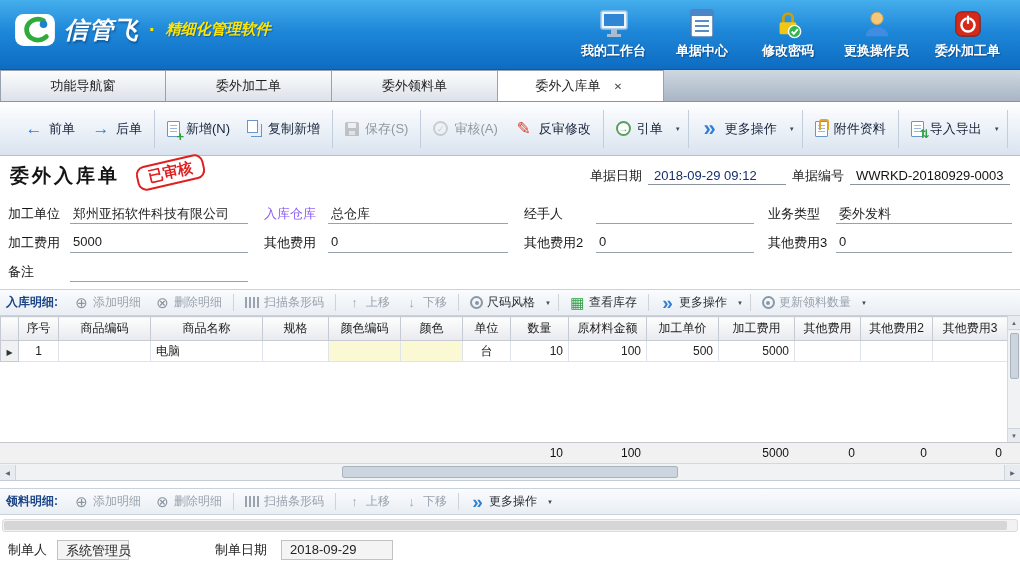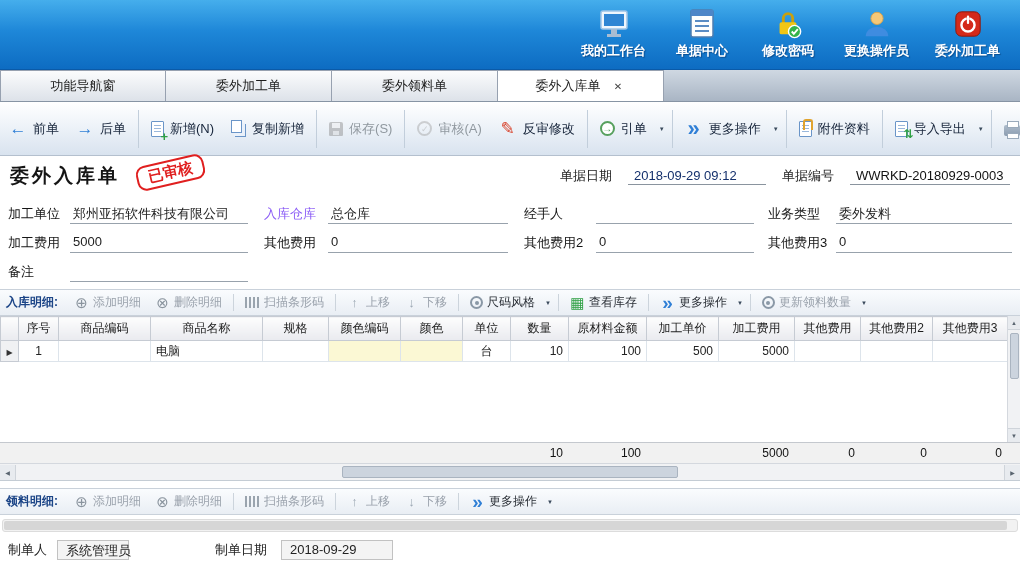--- a/index.html
+++ b/index.html
@@ -19,21 +19,21 @@
 
   
   .tab-bar{height:32px;flex:none;background:linear-gradient(180deg,#cfd8e2,#a9b5c4);display:flex;align-items:stretch;border-bottom:1px solid #8794a4}
   .tab{width:166px;display:flex;align-items:center;justify-content:center;gap:10px;font-size:13px;color:#1c1c1c;background:linear-gradient(180deg,#fbfcfd,#dde2e9);border:1px solid #97a1b0;border-bottom:none;white-space:nowrap;cursor:pointer}
   .tab+.tab{border-left:none}
   .tab.active{background:#fff;position:relative}
   .tab-close{width:15px;height:15px;display:flex;align-items:center;justify-content:center;color:#444;cursor:pointer}
   .tab-close::before{content:"\2715";font-size:10px}
 
   
-  .toolbar{height:54px;flex:none;background:linear-gradient(180deg,#ffffff,#eaf0f7 55%,#d9e3ef);display:flex;align-items:center;padding:0 1px;border-bottom:1px solid #b4c0ce;gap:1px}
+  .toolbar{height:54px;flex:none;background:linear-gradient(180deg,#ffffff,#eaf0f7 55%,#d9e3ef);display:flex;align-items:center;padding:0 17px;border-bottom:1px solid #b4c0ce;gap:1px}
   .tb-btn{display:flex;align-items:center;gap:6px;padding:0 8px;height:42px;font-size:13px;color:#16243a;border-radius:3px;cursor:pointer;white-space:nowrap}
   .tb-btn.disabled{color:#90989f}
   .tb-btn.disabled .tico{opacity:.45;filter:grayscale(1)}
   .tb-sep{width:1px;height:38px;background:#c2cedb;margin:0 3px;flex:none}
   .dd{display:inline-flex;align-items:center;padding:0 3px;height:42px;cursor:pointer}
   .dd::before{content:"\25BC";font-size:6px;color:#3a4a5c}
 
   
   .tico{display:inline-flex;align-items:center;justify-content:center;width:18px;height:18px;flex:none;position:relative}
   .t-prev::before{content:"\2190";color:#2f7fd6;font-weight:700;font-size:17px;line-height:1}
@@ -54,21 +54,21 @@
   .t-attach::after{content:"";position:absolute;right:-2px;top:-3px;width:6px;height:9px;border:2px solid #e0a32e;border-bottom:none;border-radius:3px 3px 0 0}
   .t-impexp::after{content:"\21C5";position:absolute;right:-7px;bottom:-5px;color:#2fa044;font-size:12px;font-weight:700}
   .t-print{width:16px;height:11px;background:linear-gradient(#aebccb,#8b9cb0);border-radius:2px;position:relative;margin-top:3px}
   .t-print::before{content:"";position:absolute;top:-4px;left:3px;width:10px;height:5px;background:#fff;border:1px solid #9aaabb}
   .t-print::after{content:"";position:absolute;bottom:-3px;left:3px;width:10px;height:4px;background:#fff;border:1px solid #9aaabb}
 
   
   .title-row{height:38px;flex:none;display:flex;align-items:center;padding:2px 10px 0}
   .doc-title{font-size:19px;font-weight:700;color:#151515;letter-spacing:3px}
   .stamp{color:#e01f1f;border:2px solid #e01f1f;border-radius:9px;padding:1px 10px;font-size:15px;font-weight:700;transform:rotate(-13deg);margin-left:16px;margin-top:-8px;background:rgba(255,255,255,.6)}
-  .title-right{margin-left:auto;display:flex;align-items:flex-end;font-size:13px;gap:16px}
+  .title-right{margin-left:auto;display:flex;align-items:flex-end;font-size:13px;gap:6px}
   .tr-label{color:#222;white-space:nowrap}
   .tr-value{border-bottom:1px solid #8a949e;padding:0 6px 1px;white-space:nowrap}
   .v-date{color:#14306c;min-width:138px}
   .v-no{color:#111;min-width:160px}
 
   
   .form{flex:none;padding:6px 0 2px}
   .form-row{display:flex;align-items:center;padding:0 8px;height:29px}
   .f-label{font-size:13px;color:#151515;white-space:nowrap;flex:none;padding-bottom:2px}
   .f-label.accent{color:#8b5cf6}
@@ -141,20 +141,32 @@
   .ro-creator{width:72px}
   .ro-date{width:112px;margin-left:4px}
   .footer .gap{width:66px}
 </style>
 </head>
 <body>
 
 <div class="app">
 
   <div class="app-header">
+    <div class="logo-area">
+      <span style="display:inline-flex">
+        <svg width="42" height="36" viewBox="0 0 44 38">
+          <rect x="1" y="2" width="42" height="34" rx="9" fill="#ffffff"></rect>
+          <path d="M 31 9 A 12 11 0 1 0 34 26" fill="none" stroke="#2faa3c" stroke-width="5" stroke-linecap="round"></path>
+          <circle cx="31" cy="13" r="4" fill="#1f7fd0"></circle>
+        </svg>
+      </span>
+      <span class="logo-text">信管飞</span>
+      <span class="logo-dot">·</span>
+      <span class="logo-slogan">精细化管理软件</span>
+    </div>
     <div class="header-actions">
       <div class="h-action">
         <span style="display:inline-flex">
           <svg width="32" height="30" viewBox="0 0 32 30">
             <rect x="3" y="2" width="26" height="18" rx="2" fill="#eef6fd" stroke="#9cc4e8" stroke-width="1.5"></rect>
             <rect x="6" y="5" width="20" height="12" fill="#2f86d4"></rect>
             <rect x="13" y="20" width="6" height="5" fill="#a9bdd2"></rect>
             <rect x="9" y="25" width="14" height="3" fill="#a9bdd2"></rect>
           </svg>
         </span>

